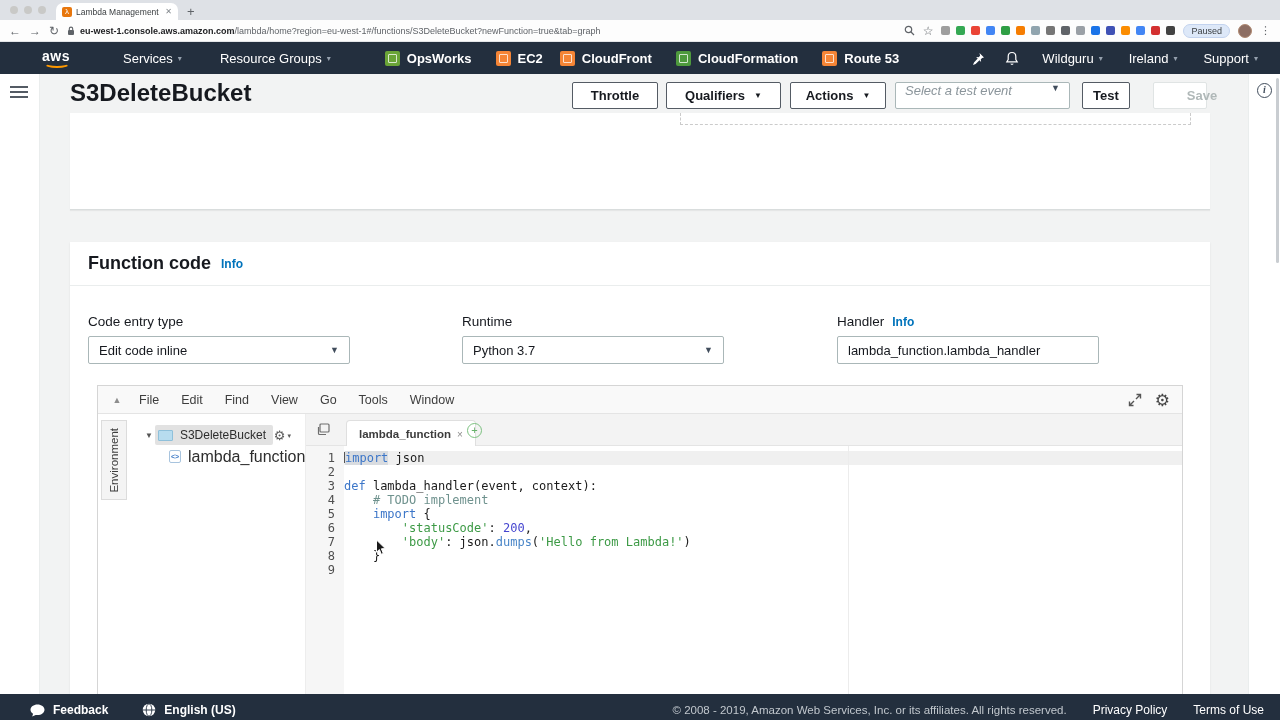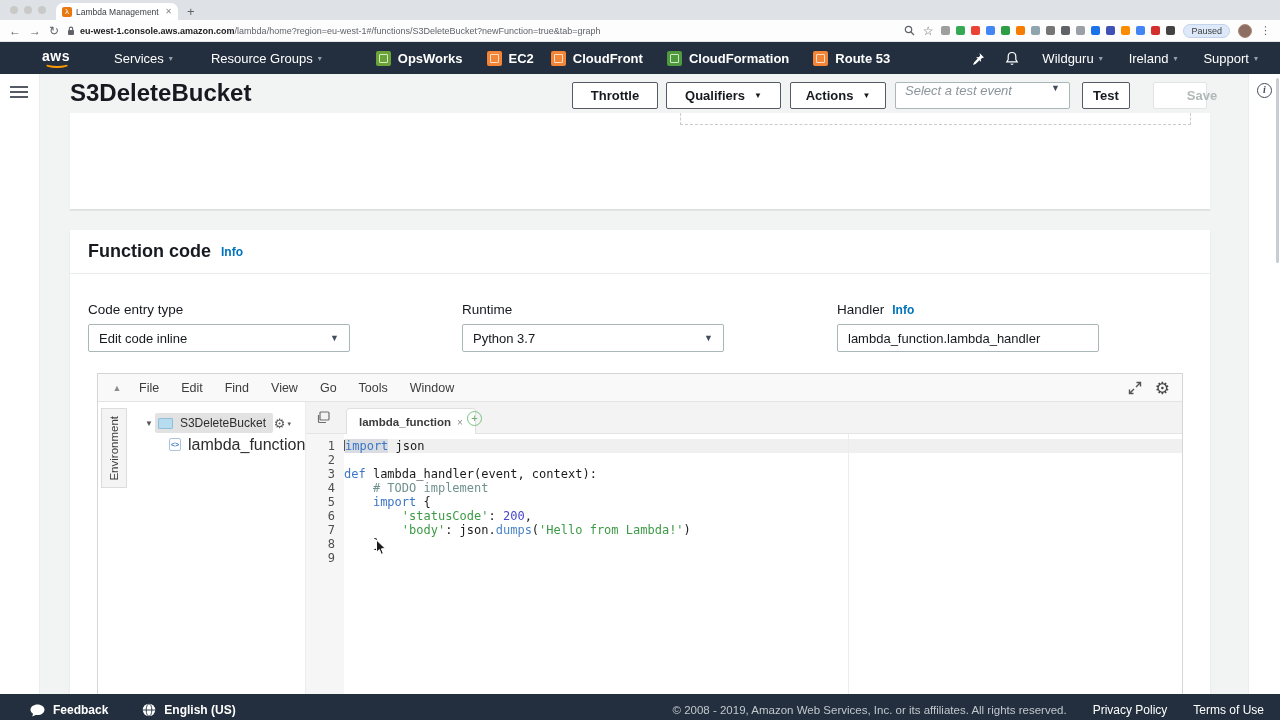--- a/index.html
+++ b/index.html
@@ -59,21 +59,21 @@
   .btn-actions { width:96px; margin-right:9px; }
   .test-select { width:175px; height:27px; background:#fff; border:1px solid #aab7b8; border-radius:2px; display:flex; justify-content:space-between; padding:0 9px; margin-right:12px; }
   .test-select .ph { font-size:13px; font-style:italic; color:#8b959b; }
   .test-select .caret { font-size:9px; color:#414d5c; }
   .btn-test { width:48px; }
   .btn-save { width:48px; margin-left:23px; border-color:#e0e4e4; color:#b0b8b8;padding-left:48px; }
 
   .panel1 { position:absolute; left:70px; top:39px; width:1140px; height:97px; background:#fff; border-bottom:1px solid #d9dddd; box-shadow:0 1px 1px rgba(0,0,0,.05); }
   .dashed-frag { position:absolute; left:610px; top:0; width:511px; height:12px; border:1px dashed #cbcbcb; border-top:none; }
 
-  .card { position:absolute; left:70px; top:156px; width:1140px; height:466px; background:#fff; box-shadow:0 1px 2px rgba(0,0,0,.08); }
+  .card { position:absolute; left:70px; top:168px; width:1140px; height:466px; background:#fff; box-shadow:0 1px 2px rgba(0,0,0,.08); }
   .card-head { height:44px; border-bottom:1px solid #eaeded; display:flex; align-items:center; gap:10px; padding-left:18px; }
   .card-title { font-size:18px; font-weight:700; color:#16191f; }
   .info-link { font-size:12px; font-weight:700; color:#0073bb; cursor:pointer; }
   .fcol { position:absolute; width:262px; }
   .fcol .flabel { font-size:13.5px; color:#16191f; margin-bottom:7px; display:flex; gap:8px; align-items:center; }
   .fselect, .finput { height:28px; border:1px solid #aab7b8; border-radius:2px; background:#fff; display:flex; align-items:center; justify-content:space-between; padding:0 10px; font-size:13px; color:#16191f; }
   .fselect .caret { font-size:9px; color:#414d5c; }
 
   
   .editor { position:absolute; left:27px; top:143px; width:1086px; height:323px; background:#fff; border:1px solid #d5d5d5; }
@@ -185,21 +185,21 @@
     <span class="paused-pill">Paused</span>
     <span class="avatar"></span>
     <span class="kebab">⋮</span>
   </div>
 
   <div class="awsnav">
     <div class="awslogo">
       <span class="word">aws</span>
       <span class="smile"></span>
     </div>
-    <div class="navitem" style="margin-left:30px">
+    <div class="navitem" style="margin-left:39px">
       <span>Services</span>
         <span class="caret">▾</span>
     </div>
     <div class="navitem" style="margin-left:22px">
       <span>Resource Groups</span>
         <span class="caret">▾</span>
     </div>
     <div class="nav-shortcut" style="margin-left:46px">
       <span class="svc-ic" style="background: rgb(106, 164, 55);"></span>
       <span>OpsWorks</span>

